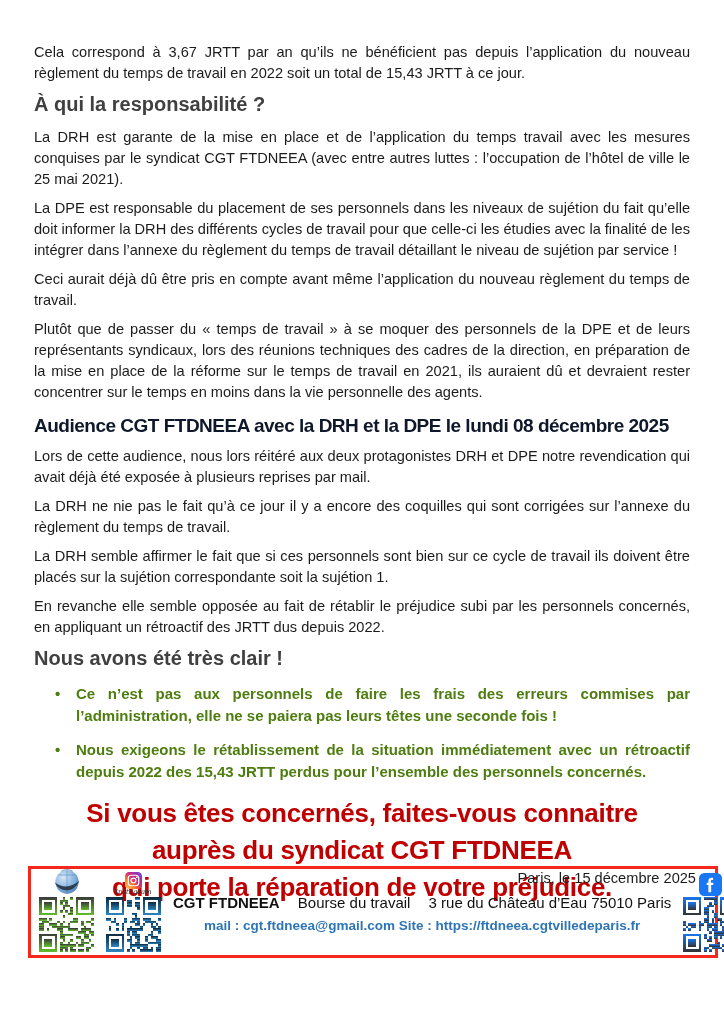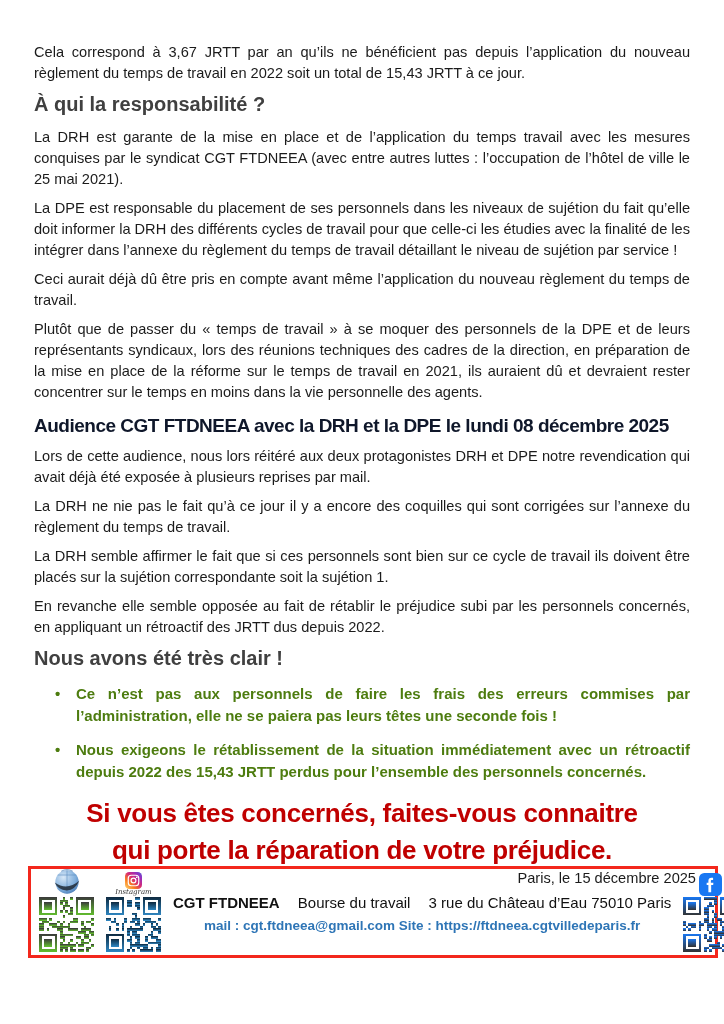--- a/index.html
+++ b/index.html
@@ -55,20 +55,21 @@
   <p class="body-p">En revanche elle semble opposée au fait de rétablir le préjudice subi par les personnels concernés, en appliquant un rétroactif des JRTT dus depuis 2022.</p>
 
   <div class="h-center">Nous avons été très clair !</div>
   <ul class="bullets">
     <li>Ce n’est pas aux personnels de faire les frais des erreurs commises par l’administration, elle ne se paiera pas leurs têtes une seconde fois !</li>
     <li>Nous exigeons le rétablissement de la situation immédiatement avec un rétroactif depuis 2022 des 15,43 JRTT perdus pour l’ensemble des personnels concernés.</li>
   </ul>
 
   <div class="callout">
     <div>Si vous êtes concernés, faites-vous connaitre</div>
+    <div>auprès du syndicat CGT FTDNEEA</div>
     <div>qui porte la réparation de votre préjudice.</div>
   </div>
 
   <div class="dateline">Paris, le 15 décembre 2025</div>
 
   <div class="footer-box">
     <div class="fcol">
       <div class="logo-sm">
         <svg width="28" height="28" viewBox="0 0 24 24">
           <defs>

